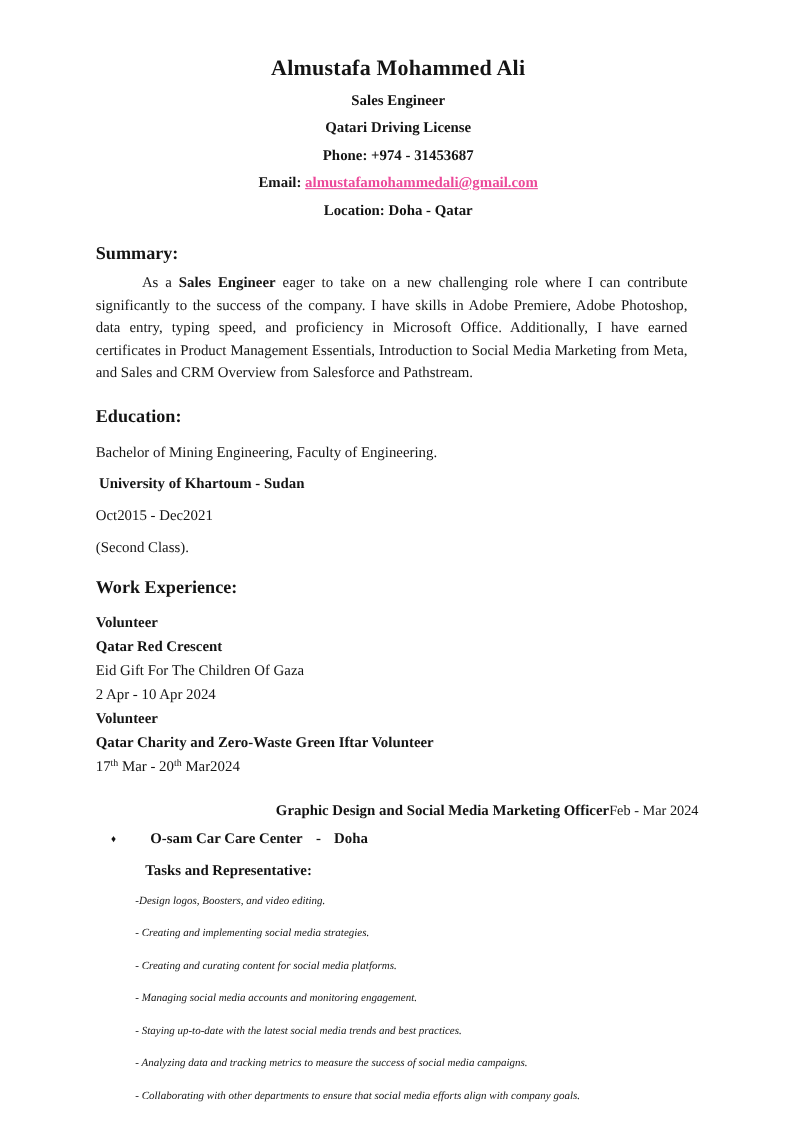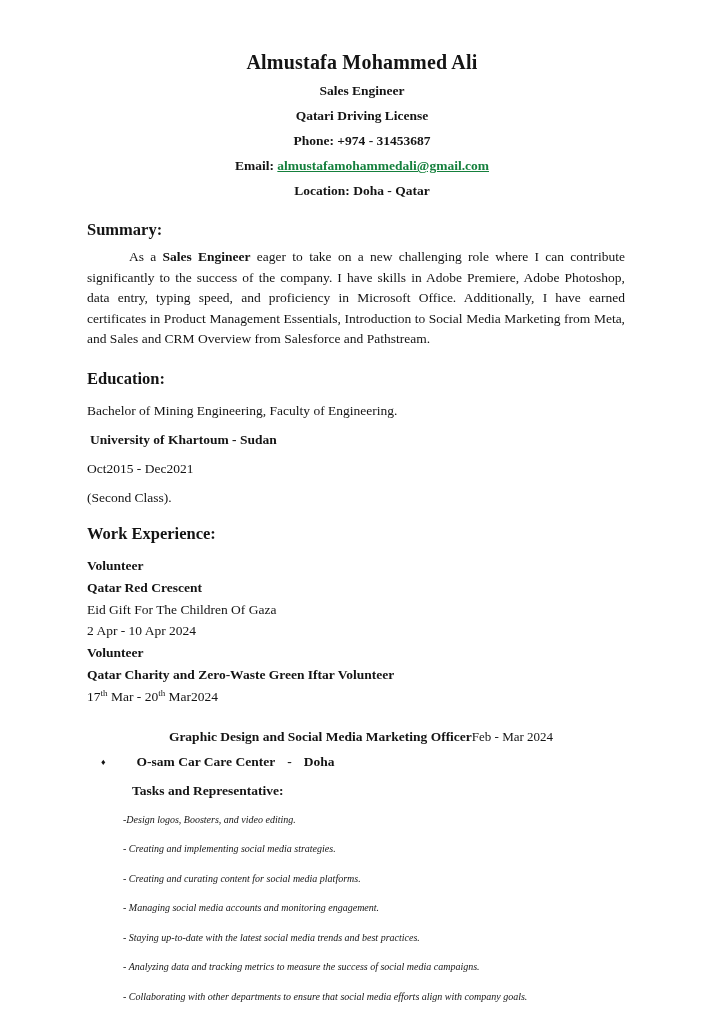--- a/index.html
+++ b/index.html
@@ -11,21 +11,21 @@
     font-family: "Liberation Serif", "DejaVu Serif", serif;
     overflow: hidden;
   }
   .page { padding: 34px 87px 0 87px; }
 
   
   .doc-header { text-align: center; }
   .doc-name { font-size: 20px; font-weight: bold; letter-spacing: .2px; margin: 17px 0 4px 0; }
   .contact-line { font-size: 13.5px; font-weight: bold; margin: 0; padding: 5px 0; line-height: 15px; }
   .email-link {
-    color: #15803d;
+    color: #ec4899;
     text-decoration: underline;
     font-weight: bold;
     cursor: pointer;
   }
 
   
   .section-heading { font-size: 16.5px; font-weight: bold; margin: 0; }
   .summary-section { margin-top: 17px; }
   .summary-para {
     margin: 7px 12px 0 0;
@@ -39,21 +39,21 @@
   .edu-line { font-size: 13.5px; margin: 0; padding: 7px 0; line-height: 15px; }
   .edu-university { font-weight: bold; padding-left: 3px; }
 
   .work-section { margin-top: 12px; }
   .work-line { font-size: 13.5px; margin: 0; line-height: 21.8px; }
   .bold { font-weight: bold; }
   sup.ord { font-size: 9px; vertical-align: 5px; line-height: 0; }
 
   
   .job-block { margin-top: 21px; }
-  .job-title-row { display: flex; justify-content: center; align-items: baseline; }
+  .job-title-row { display: flex; justify-content: flex-end; align-items: baseline; }
   .job-title { font-size: 13.5px; font-weight: bold; }
   .job-dates { font-size: 13px; font-weight: normal; padding-right: 2px; }
   .company-row { margin-top: 9px; padding-left: 14px; display: flex; align-items: baseline; font-size: 13.5px; font-weight: bold; }
   .diamond { font-size: 9px; margin-right: 31px; transform: translateY(-1px); }
   .company-sep { margin: 0 12px; }
   .tasks-heading { margin-top: 13px; padding-left: 45px; font-size: 13.5px; font-weight: bold; }
   .tasks-list { margin-top: 11px; padding-left: 36px; }
   .task-item { font-size: 10px; margin: 0 0 9.5px 0; line-height: 20px; text-align: justify; font-style: italic; }
 </style>
 </head>

